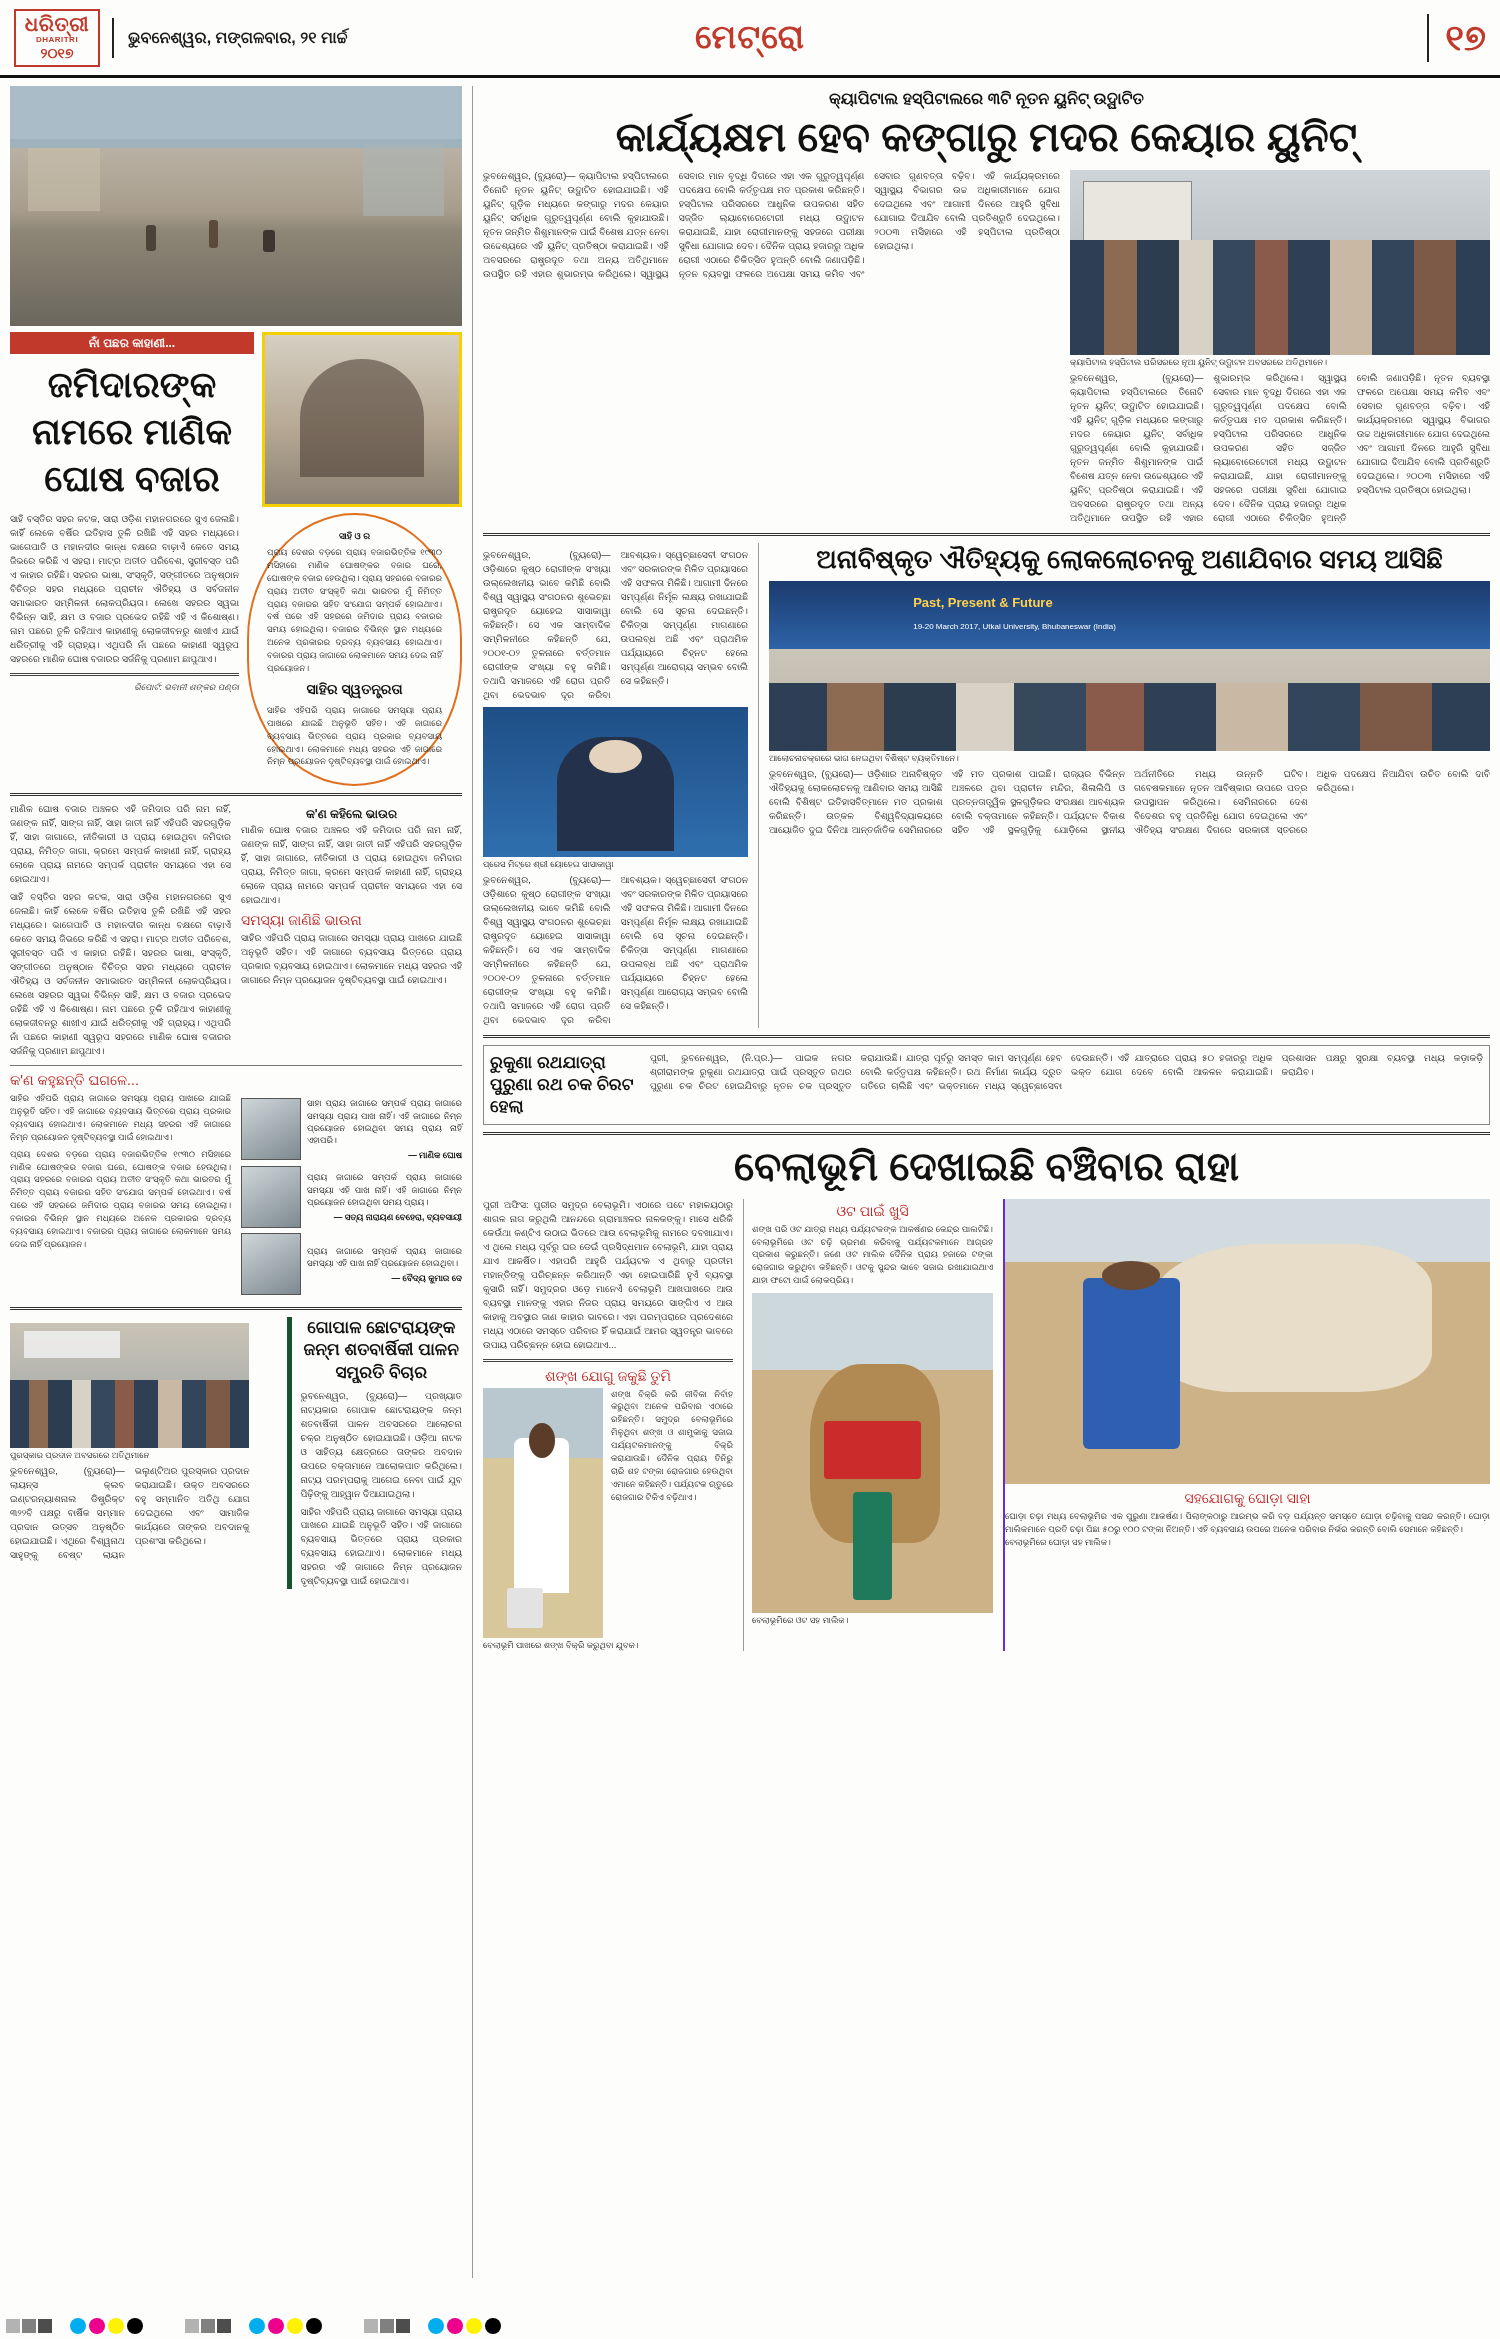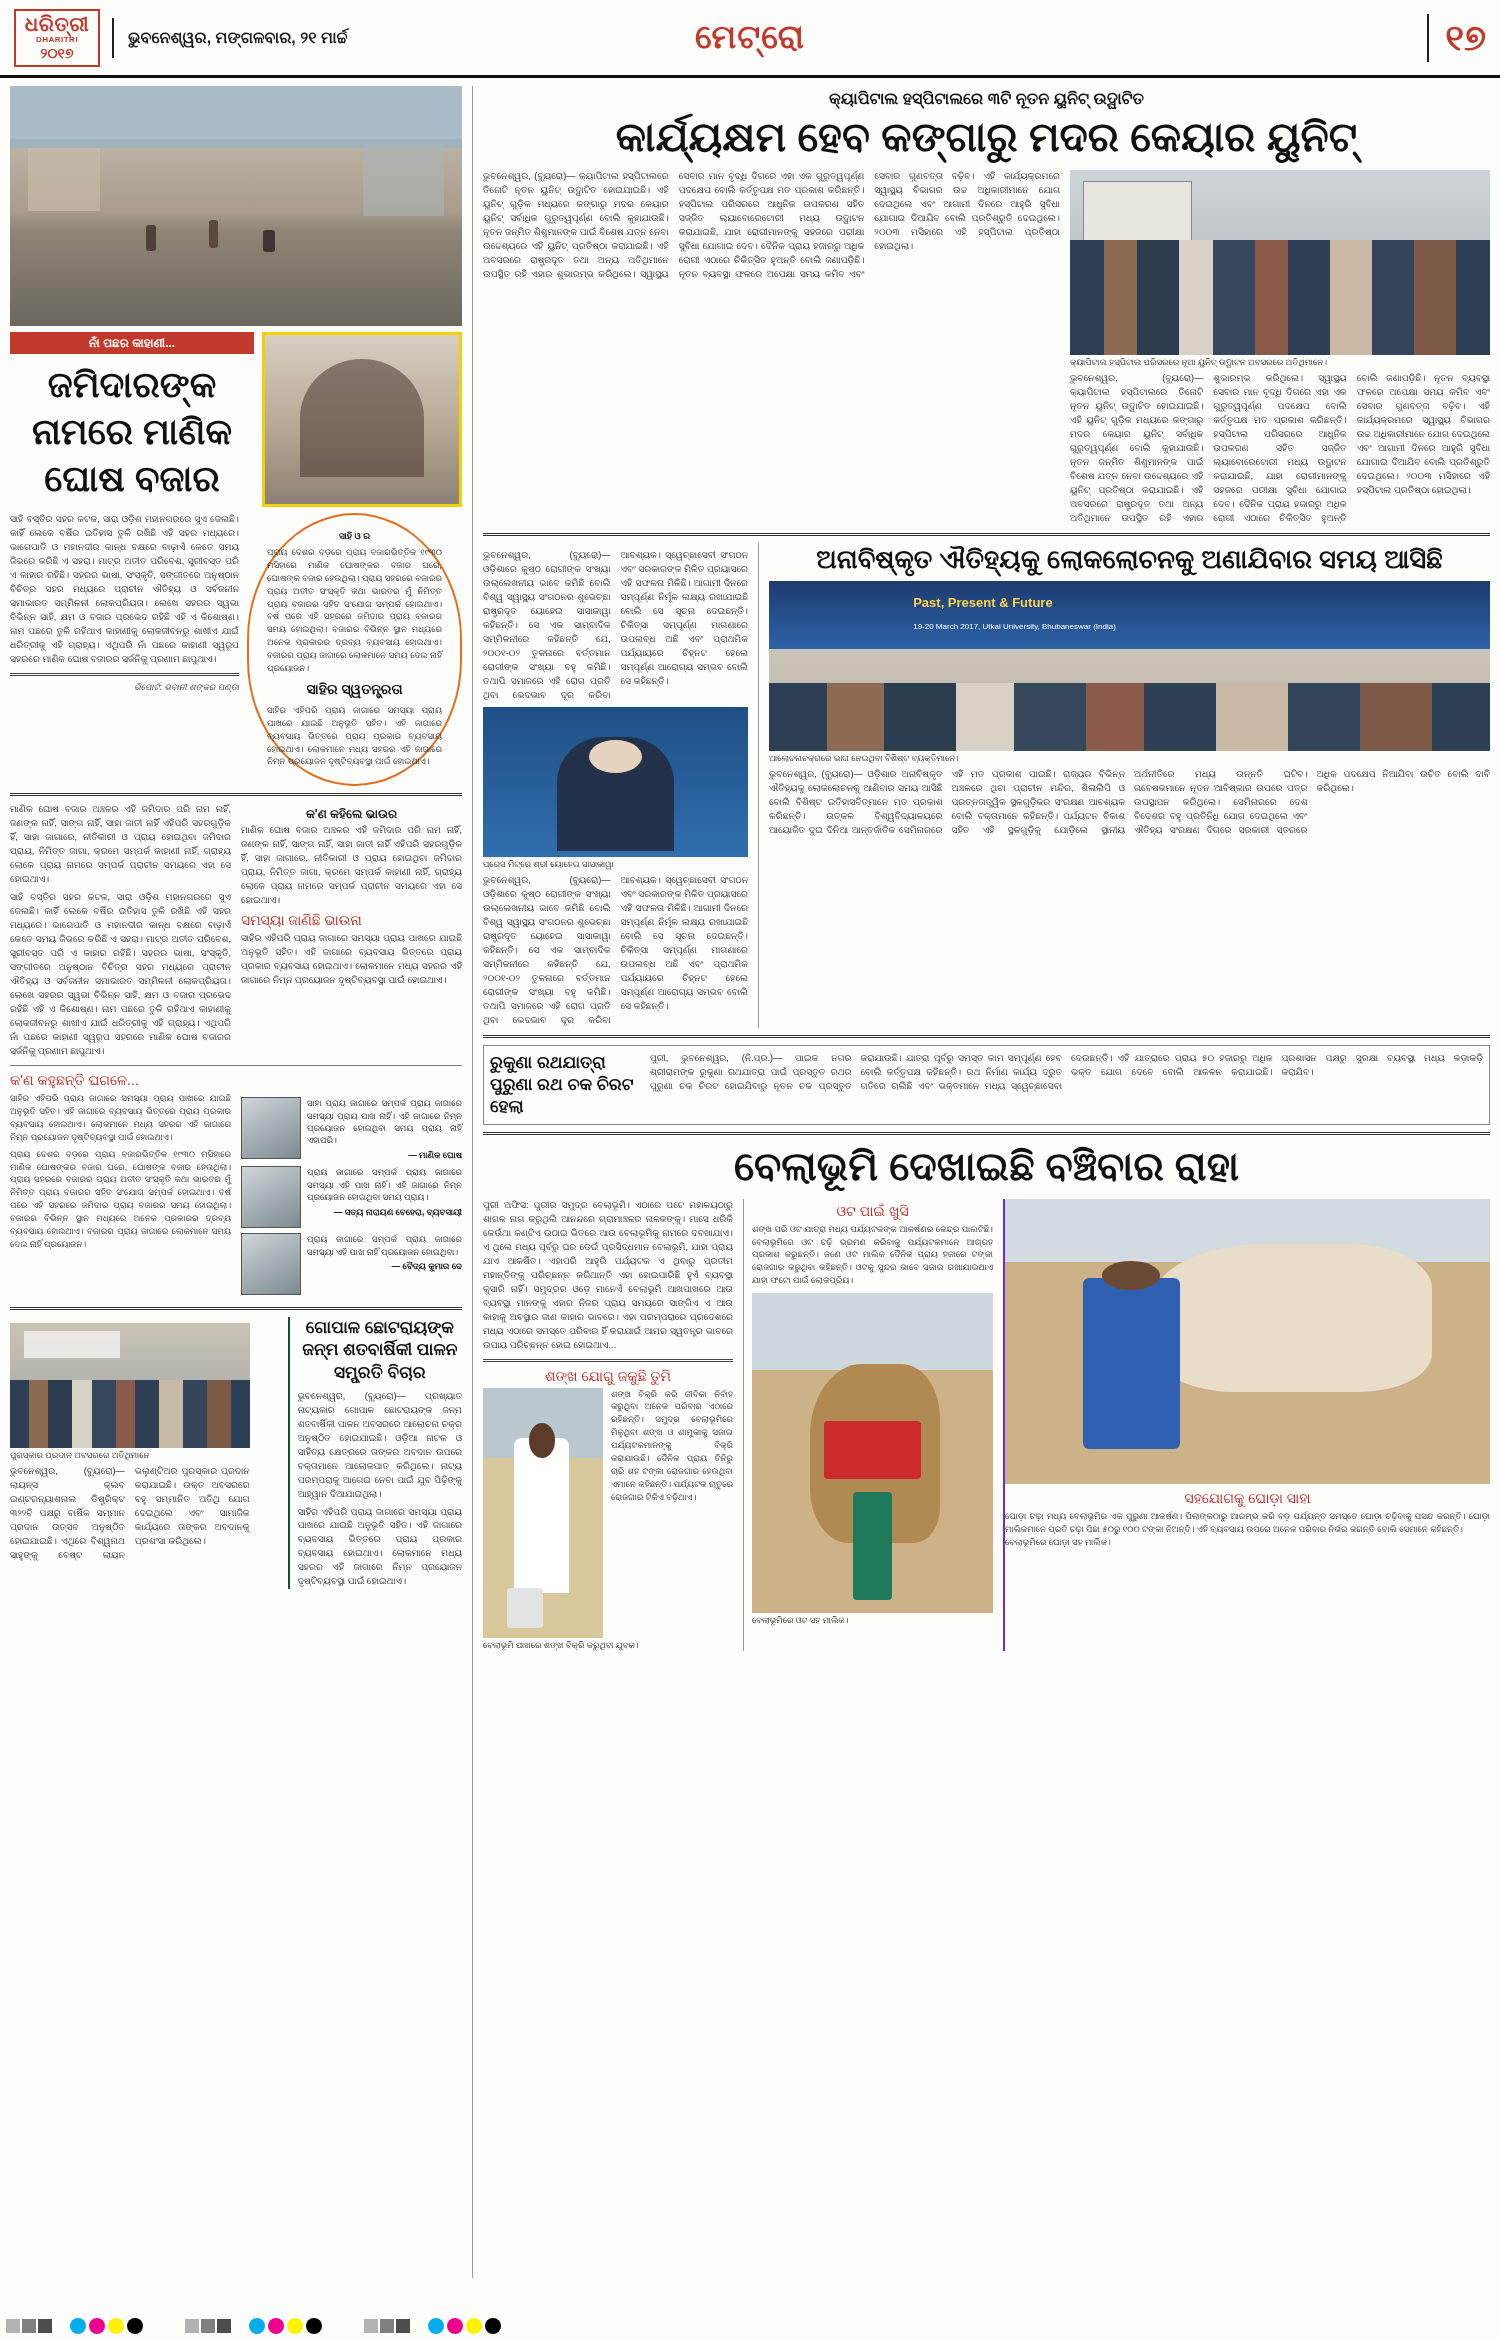--- a/index.html
+++ b/index.html
@@ -151,21 +151,21 @@
 
   .subhead-red {
     color: #b91c1c; font-weight: normal; font-size: 14px; margin: 4px 0 3px;
   }
   .subhead {
     font-weight: bold; font-size: 12px; margin: 4px 0 3px; text-align:center;
   }
 
   .byline { font-size: 8.6px; text-align: right; font-style: italic; color:#333; }
 
-  .portrait-row { display: flex; gap: 6px; margin: 5px 0; align-items: flex-start; }
+  .portrait-row { display: flex; gap: 6px; margin: 5px 0; align-items: center; }
   .portrait {
     width: 60px; height: 62px; flex: 0 0 60px;
     background: linear-gradient(150deg,#cfd6d8,#7d8a90);
     border: 1px solid #555;
   }
   .quote { font-size: 8.6px; line-height: 1.45; text-align: justify; }
   .quote .who { display:block; text-align:right; font-weight:bold; margin-top:2px; }
 
   
   .colorbar {
@@ -310,21 +310,21 @@
       <div class="flex g10">
         <div style="flex:1 1 58%;">
           <div class="photo mt6" style="height:125px;
                background:linear-gradient(#c9c3b5,#9aa3a8);">
             <div class="ph-people"></div>
             <div class="ph-panel" style="left:6%;top:6%;width:40%;height:22%;background:rgba(240,240,240,.85);"></div>
           </div>
           <div class="tiny-cap">ପୁରସ୍କାର ପ୍ରଦାନ ଅବସରରେ ଅତିଥିମାନେ</div>
           <div class="body-text mt4 cols2">ଭୁବନେଶ୍ୱର, (ବ୍ୟୁରୋ)— ଲାୟନ୍ସ କ୍ଲବ ଇଣ୍ଟରନ୍ୟାଶନାଲ ଡିଷ୍ଟ୍ରିକ୍ଟ ୩୨୨ବି ପକ୍ଷରୁ ବାର୍ଷିକ ସମ୍ମାନ ପ୍ରଦାନ ଉତ୍ସବ ଅନୁଷ୍ଠିତ ହୋଇଯାଇଛି। ଏଥିରେ ବିଶ୍ୱନାଥ ସାହୁଙ୍କୁ ବେଷ୍ଟ ଲାୟନ ଭଲୁଣ୍ଟିଅର ପୁରସ୍କାର ପ୍ରଦାନ କରାଯାଇଛି। ଉକ୍ତ ଅବସରରେ ବହୁ ସମ୍ମାନିତ ଅତିଥି ଯୋଗ ଦେଇଥିଲେ ଏବଂ ସାମାଜିକ କାର୍ଯ୍ୟରେ ତାଙ୍କର ଅବଦାନକୁ ପ୍ରଶଂସା କରିଥିଲେ।</div>
         </div>
-        <div style="flex:1 1 42%;border-left:2px solid #14532d;padding-left:8px;margin-left:28px;">
+        <div style="flex:1 1 42%;border-left:5px solid #14532d;padding-left:8px;margin-left:28px;">
           <div class="hl-sm" style="font-size:17px;">ଗୋପାଳ ଛୋଟରାୟଙ୍କ ଜନ୍ମ ଶତବାର୍ଷିକୀ ପାଳନ ସମ୍ପ୍ରତି ବିଚାର</div>
           <div class="body-text mt6">ଭୁବନେଶ୍ୱର, (ବ୍ୟୁରୋ)— ପ୍ରଖ୍ୟାତ ନାଟ୍ୟକାର ଗୋପାଳ ଛୋଟରାୟଙ୍କ ଜନ୍ମ ଶତବାର୍ଷିକୀ ପାଳନ ଅବସରରେ ଆଲୋଚନା ଚକ୍ର ଅନୁଷ୍ଠିତ ହୋଇଯାଇଛି। ଓଡ଼ିଆ ନାଟକ ଓ ସାହିତ୍ୟ କ୍ଷେତ୍ରରେ ତାଙ୍କର ଅବଦାନ ଉପରେ ବକ୍ତାମାନେ ଆଲୋକପାତ କରିଥିଲେ। ନାଟ୍ୟ ପରମ୍ପରାକୁ ଆଗେଇ ନେବା ପାଇଁ ଯୁବ ପିଢ଼ିଙ୍କୁ ଆହ୍ୱାନ ଦିଆଯାଇଥିଲା।</div>
           <div class="body-text mt4">ସାହିର ଏହିପରି ପ୍ରାୟ ଜାଗାରେ ସମସ୍ୟା ପ୍ରାୟ ପାଖରେ ଯାଇଛି ଅନୁଭୂତି ସହିତ। ଏହି ଜାଗାରେ ବ୍ୟବସାୟ ଭିତ୍ତରେ ପ୍ରାୟ ପ୍ରକାର ବ୍ୟବସାୟ ହୋଇଥାଏ। ଲୋକମାନେ ମଧ୍ୟ ସହରର ଏହି ଜାଗାରେ ନିମ୍ନ ପ୍ରୟୋଜନ ଦୃଷ୍ଟିବ୍ୟବସ୍ଥା ପାଇଁ ହୋଇଥାଏ।</div>
         </div>
       </div>
     </div>
 
     <div class="col-right vr" style="padding-left:10px;">
 
       <div>

